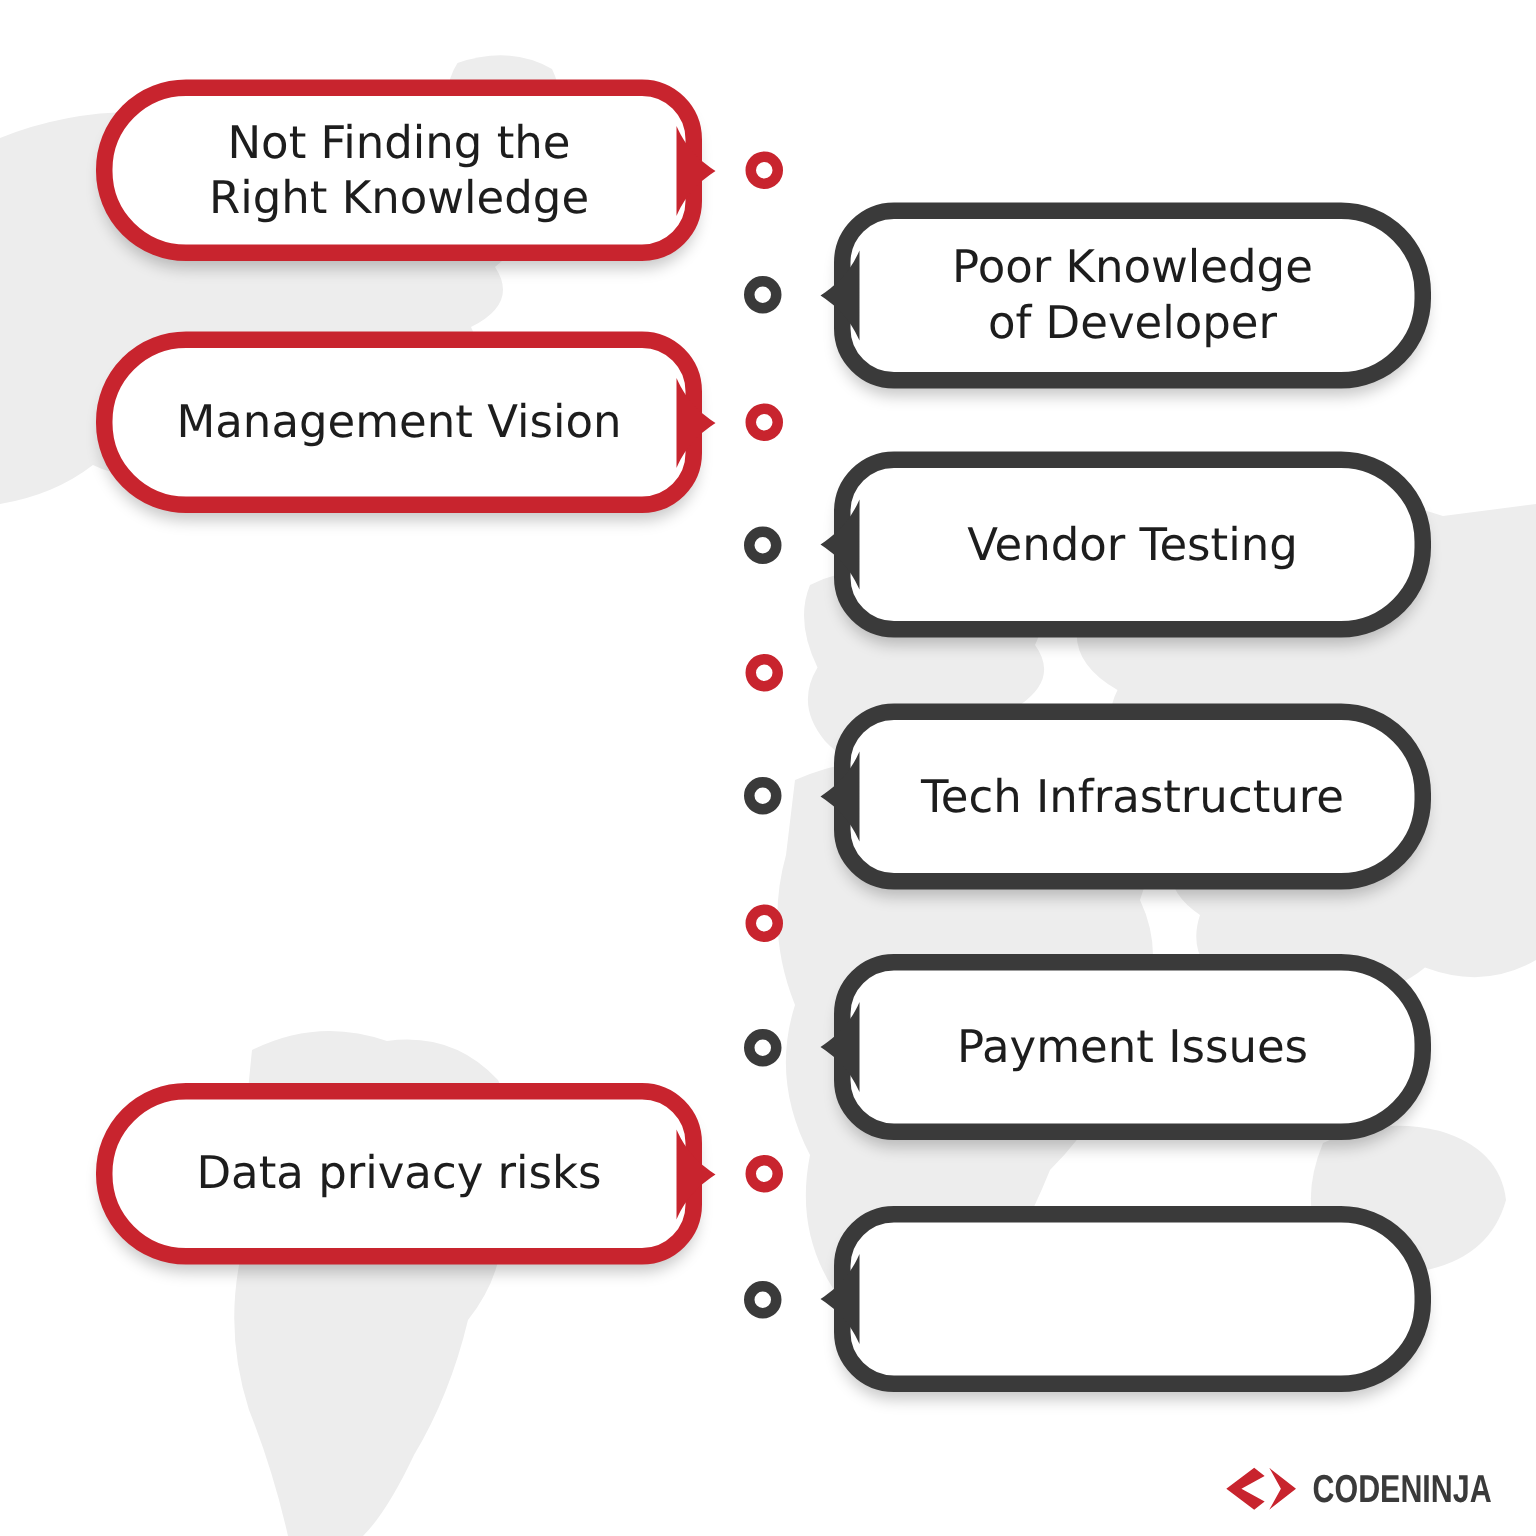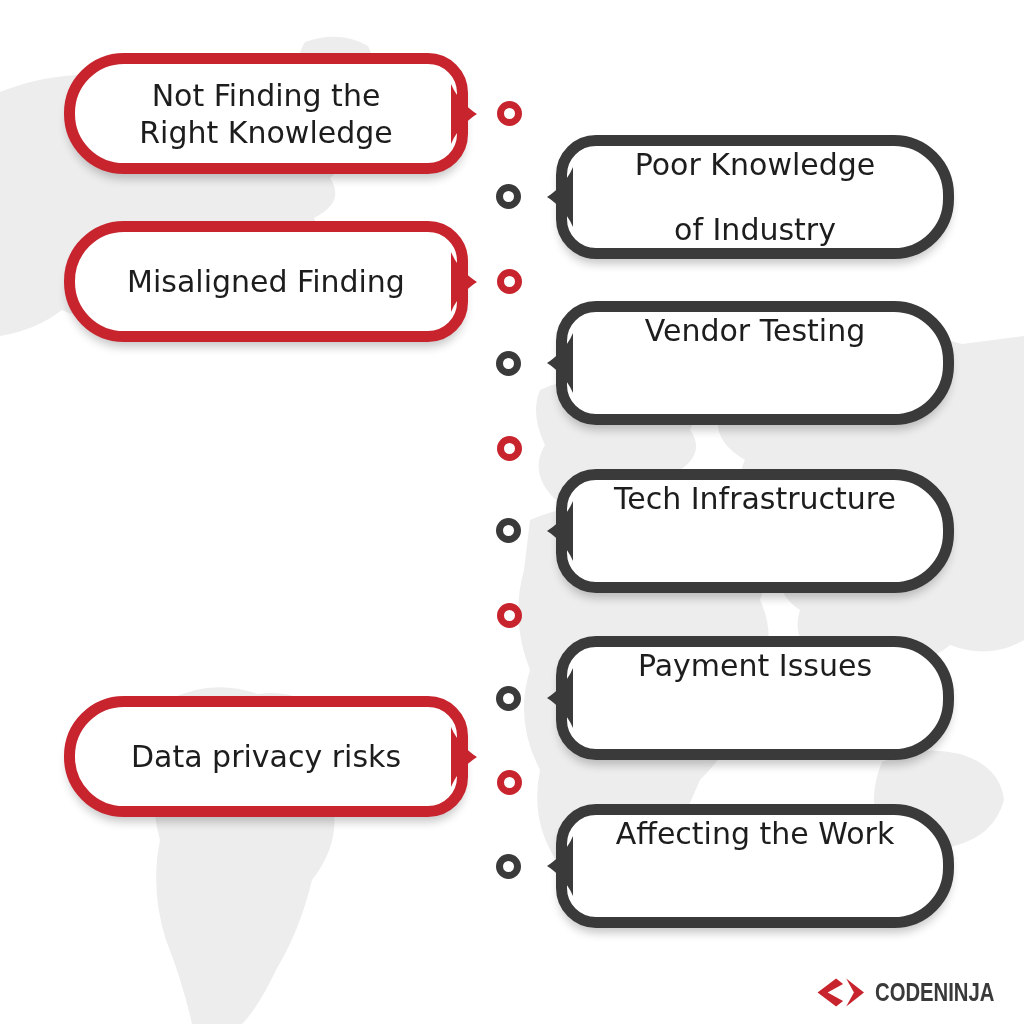--- a/index.html
+++ b/index.html
@@ -28,21 +28,20 @@
   .bubble-left{
     left:64px;width:404px;height:121px;
     border:11px solid var(--red,#C8242E);
     border-radius:60px 40px 40px 60px;
     align-items:center;
   }
   .bubble-right{
     left:556px;width:398px;height:124px;
     border:11px solid var(--dark,#3A3A3A);
     border-radius:40px 60px 60px 40px;
-    justify-content:space-between;
   }
   .tail{position:absolute;top:50%;margin-top:-32px;width:30px;height:64px;}
   .bubble-left  .tail{right:-23px;}
   .bubble-right .tail{left:-23px;}
   .bubble-left  .tail path{fill:var(--red,#C8242E);}
   .bubble-right .tail path{fill:var(--dark,#3A3A3A);}
 
   
   .dot{
     position:absolute;z-index:2;
@@ -90,37 +89,37 @@
   </svg>
 
   <div class="bubble bubble-left" style="top:53px">
     <div>Not Finding the</div>
     <div>Right Knowledge</div>
     <svg class="tail" viewBox="0 0 30 64">
         <path d="M1 2 C8 18 18 26 27 32 C18 38 8 46 1 62 Z"></path>
       </svg>
   </div>
   <div class="bubble bubble-left" style="top:221px">
-    <div>Misaligned Finding</div>
+    <div>Management Vision</div>
     <div></div>
     <svg class="tail" viewBox="0 0 30 64">
         <path d="M1 2 C8 18 18 26 27 32 C18 38 8 46 1 62 Z"></path>
       </svg>
   </div>
-  <div class="bubble bubble-left" style="top:696px">
+  <div class="bubble bubble-left" style="top:722px">
     <div>Data privacy risks</div>
     <div></div>
     <svg class="tail" viewBox="0 0 30 64">
         <path d="M1 2 C8 18 18 26 27 32 C18 38 8 46 1 62 Z"></path>
       </svg>
   </div>
 
   <div class="bubble bubble-right" style="top:135px">
     <div>Poor Knowledge</div>
-    <div>of Industry</div>
+    <div>of Developer</div>
     <svg class="tail" viewBox="0 0 30 64">
         <path d="M29 2 C22 18 12 26 3 32 C12 38 22 46 29 62 Z"></path>
       </svg>
   </div>
   <div class="bubble bubble-right" style="top:301px">
     <div>Vendor Testing</div>
     <div></div>
     <svg class="tail" viewBox="0 0 30 64">
         <path d="M29 2 C22 18 12 26 3 32 C12 38 22 46 29 62 Z"></path>
       </svg>
@@ -133,21 +132,20 @@
       </svg>
   </div>
   <div class="bubble bubble-right" style="top:469px">
     <div>Tech Infrastructure</div>
     <div></div>
     <svg class="tail" viewBox="0 0 30 64">
         <path d="M29 2 C22 18 12 26 3 32 C12 38 22 46 29 62 Z"></path>
       </svg>
   </div>
   <div class="bubble bubble-right" style="top:804px">
-    <div>Affecting the Work</div>
     <svg class="tail" viewBox="0 0 30 64">
         <path d="M29 2 C22 18 12 26 3 32 C12 38 22 46 29 62 Z"></path>
       </svg>
   </div>
 
   <div class="dot dot-red" style="top:101px"></div>
   <div class="dot dot-red" style="top:269px"></div>
   <div class="dot dot-red" style="top:436px"></div>
   <div class="dot dot-red" style="top:603px"></div>
   <div class="dot dot-red" style="top:770px"></div>

